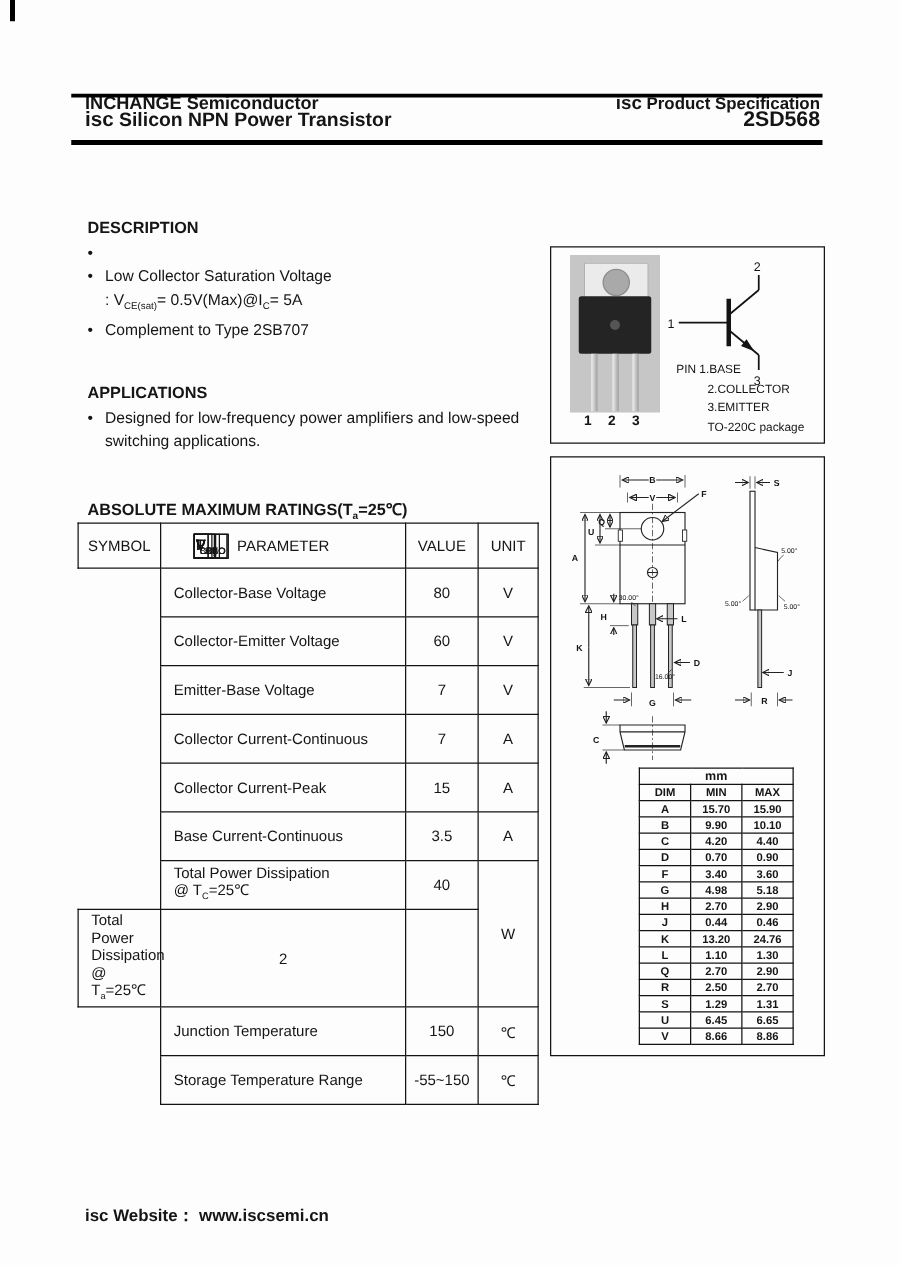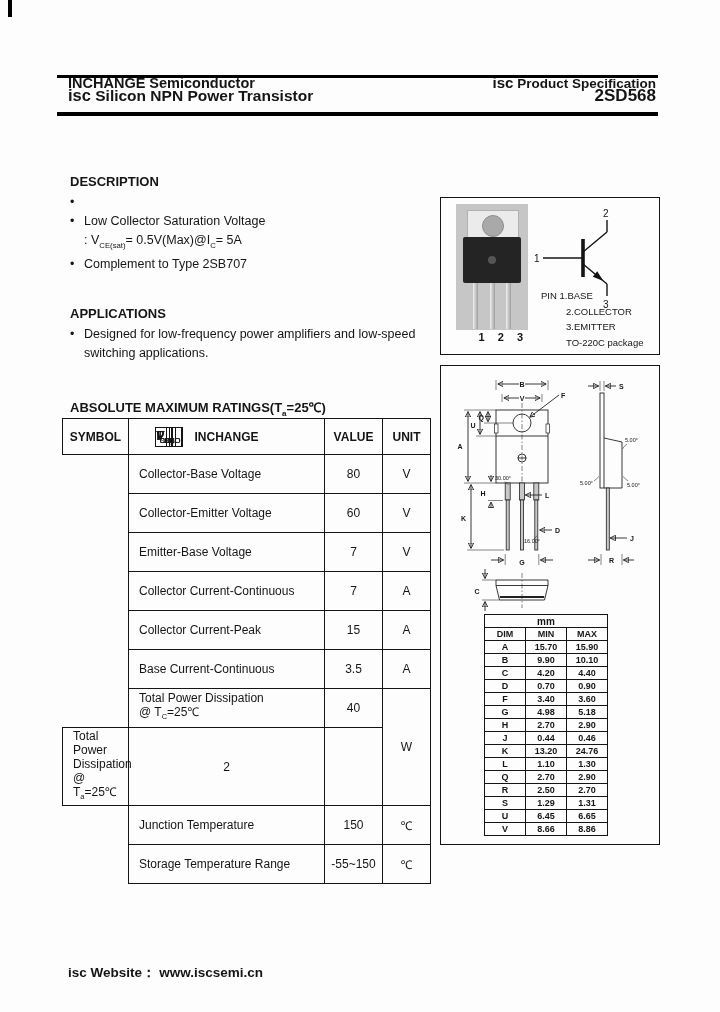--- a/index.html
+++ b/index.html
@@ -31,58 +31,58 @@
   .bullet .b{width:14px;flex:none;}
   .cont{padding-left:14px;}
 
   .ratings-h{position:absolute;left:70px;top:398px;font-weight:bold;font-size:13px;}
 
   
   table.ratings{position:absolute;left:62px;top:418px;width:368px;border-collapse:collapse;table-layout:fixed;}
   table.ratings th,table.ratings td{border:1.6px solid #141414;font-size:12px;vertical-align:middle;}
   table.ratings thead tr{height:36px;}
   table.ratings tbody tr{height:39px;}
-  table.ratings th{font-weight:bold;}
+  table.ratings th{font-weight:normal;}
   td.sym,td.val,td.uni{text-align:center;}
   td.par{text-align:left;padding-left:10px;}
   td.par .pl{line-height:14px;}
 
   
   .box{position:absolute;border:1.5px solid #141414;background:#fdfdfd;}
   .box1{left:440px;top:197px;width:218px;height:156px;}
   .box2{left:440px;top:365px;width:218px;height:478px;}
 
   
   .photo{position:absolute;left:15px;top:6px;width:72px;height:126px;background:#c6c6c6;}
   .photo .tab{position:absolute;left:11px;top:6px;width:50px;height:29px;background:#ebebeb;border:1px solid #b0b0b0;}
   .photo .hole{position:absolute;left:14px;top:4px;width:20px;height:20px;border-radius:50%;background:#a9a9a9;border:1px solid #8d8d8d;}
   .photo .pbody{position:absolute;left:7px;top:33px;width:58px;height:46px;background:#242424;border-radius:2px;}
   .photo .pdot{position:absolute;left:25px;top:19px;width:8px;height:8px;border-radius:50%;background:#555;}
   .photo .leg{position:absolute;top:79px;width:5px;height:46px;background:linear-gradient(to right,#f0f0f0,#9e9e9e);}
   .leg1{left:17px;} .leg2{left:34px;} .leg3{left:50px;}
-  .photo-pins{position:absolute;left:15px;top:133px;width:72px;text-align:right;font-weight:bold;font-size:11px;letter-spacing:5px;}
+  .photo-pins{position:absolute;left:15px;top:133px;width:72px;text-align:center;font-weight:bold;font-size:11px;letter-spacing:5px;}
   .sym{position:absolute;left:92px;top:8px;}
   .sym line{stroke:#141414;stroke-width:1.4;}
   .sym text{font-size:10px;fill:#141414;}
   .pinlist{position:absolute;left:100px;top:90px;font-size:9.5px;line-height:15.5px;}
   .pinlist .ind{margin-left:25px;}
 
   
   .dwg{position:absolute;left:0;top:2px;}
   .dwg line,.dwg rect,.dwg circle,.dwg path{stroke:#222;fill:none;}
   .dwg .sw{stroke-width:.9;}
   .dwg .thin{stroke-width:.55;}
   .dwg .lead{fill:#c8c8c8;stroke-width:.8;}
   .dwg .notch{fill:#fdfdfd;stroke-width:.7;}
   .dwg text{font-family:"Liberation Sans",sans-serif;font-weight:bold;font-size:7px;fill:#141414;stroke:none;}
   .dwg text.ang{font-weight:normal;font-size:5.5px;}
   .dwg .cl{stroke-dasharray:5,2,1.5,2;stroke-width:.55;}
 
   
-  table.dims{position:absolute;left:43px;top:248px;border-collapse:collapse;font-size:9px;font-weight:bold;border-radius:10px;}
+  table.dims{position:absolute;left:70px;top:248px;border-collapse:collapse;font-size:9px;font-weight:bold;border-radius:10px;}
   table.dims th,table.dims td{border:1px solid #141414;height:12px;line-height:11px;padding:0 3px;text-align:center;}
   table.dims th.mm{font-size:10px;}
   table.dims td:first-child,table.dims th:first-child{width:20px;}
   table.dims td,table.dims th{min-width:34px;}
 
   .footer{position:absolute;left:68px;top:928px;font-weight:bold;font-size:13.5px;margin-top:36px;}
 </style>
 </head>
 <body>
 
@@ -135,21 +135,21 @@
   <table class="ratings">
     <colgroup>
         <col style="width:66px">
         <col style="width:196px">
         <col style="width:58px">
         <col style="width:48px">
       </colgroup>
     <thead>
       <tr>
         <th>SYMBOL</th>
-        <th>INCHANGE</th>
+        <th>PARAMETER</th>
         <th>VALUE</th>
         <th>UNIT</th>
       </tr>
     </thead>
     <tbody>
       <tr>
         <td class="sym"><span>V</span><sub>CBO</sub></td>
         <td class="par">Collector-Base Voltage</td>
         <td class="val">80</td>
         <td class="uni">V</td>

